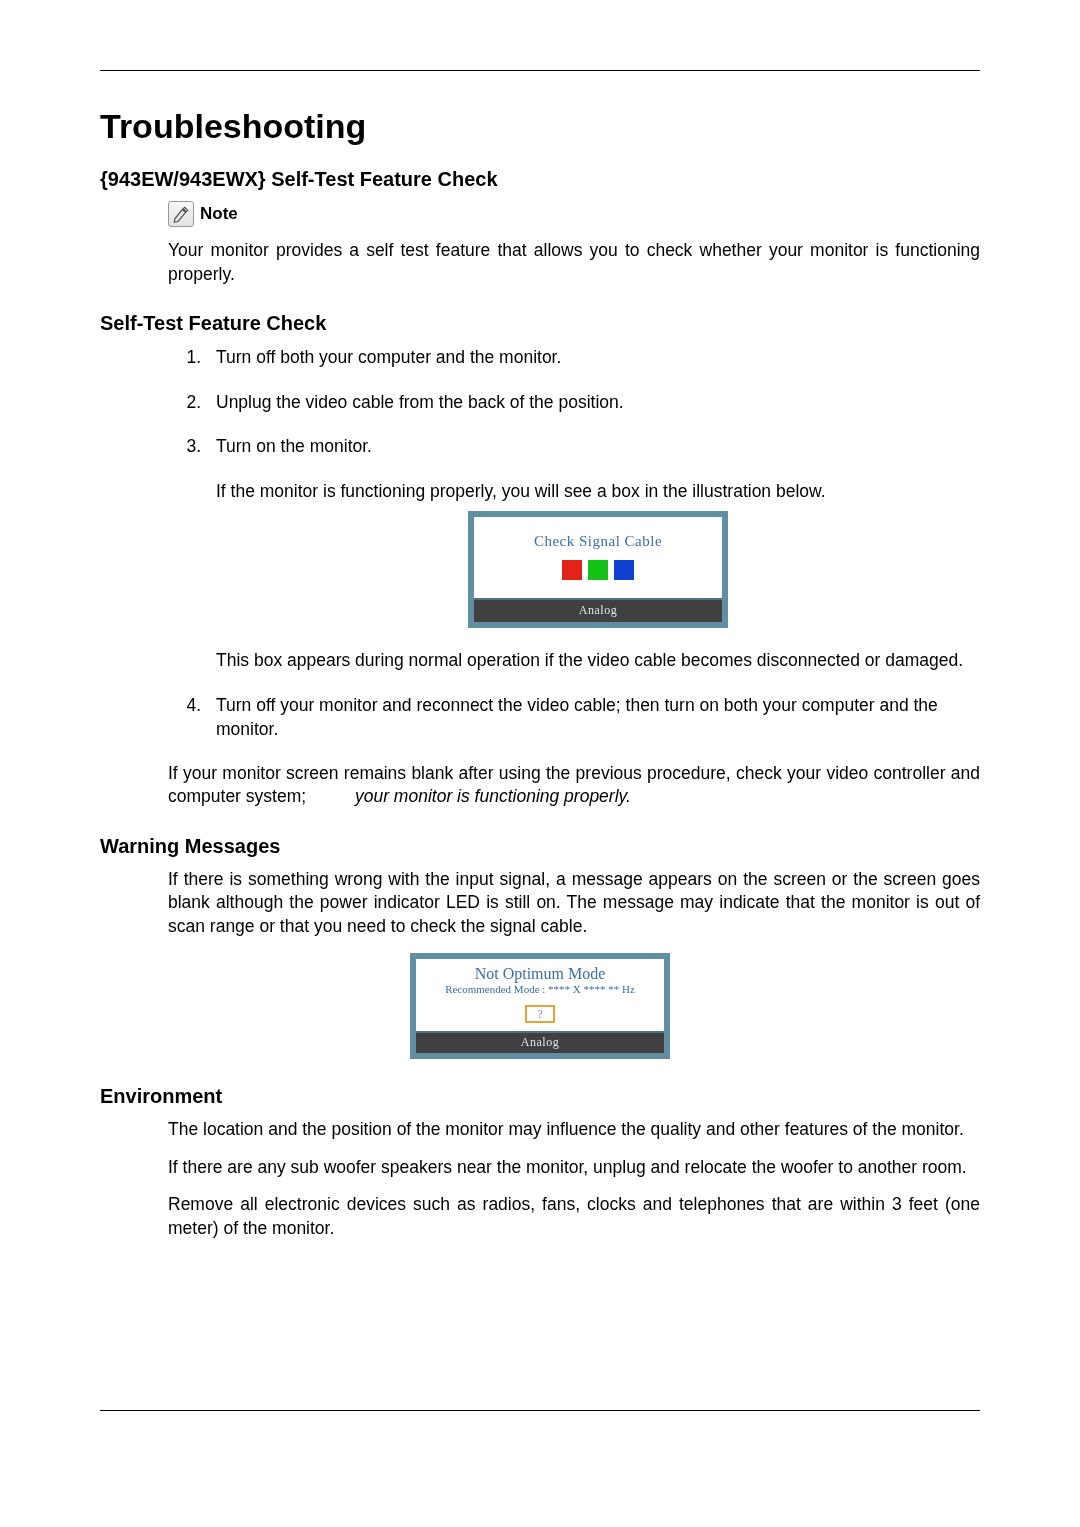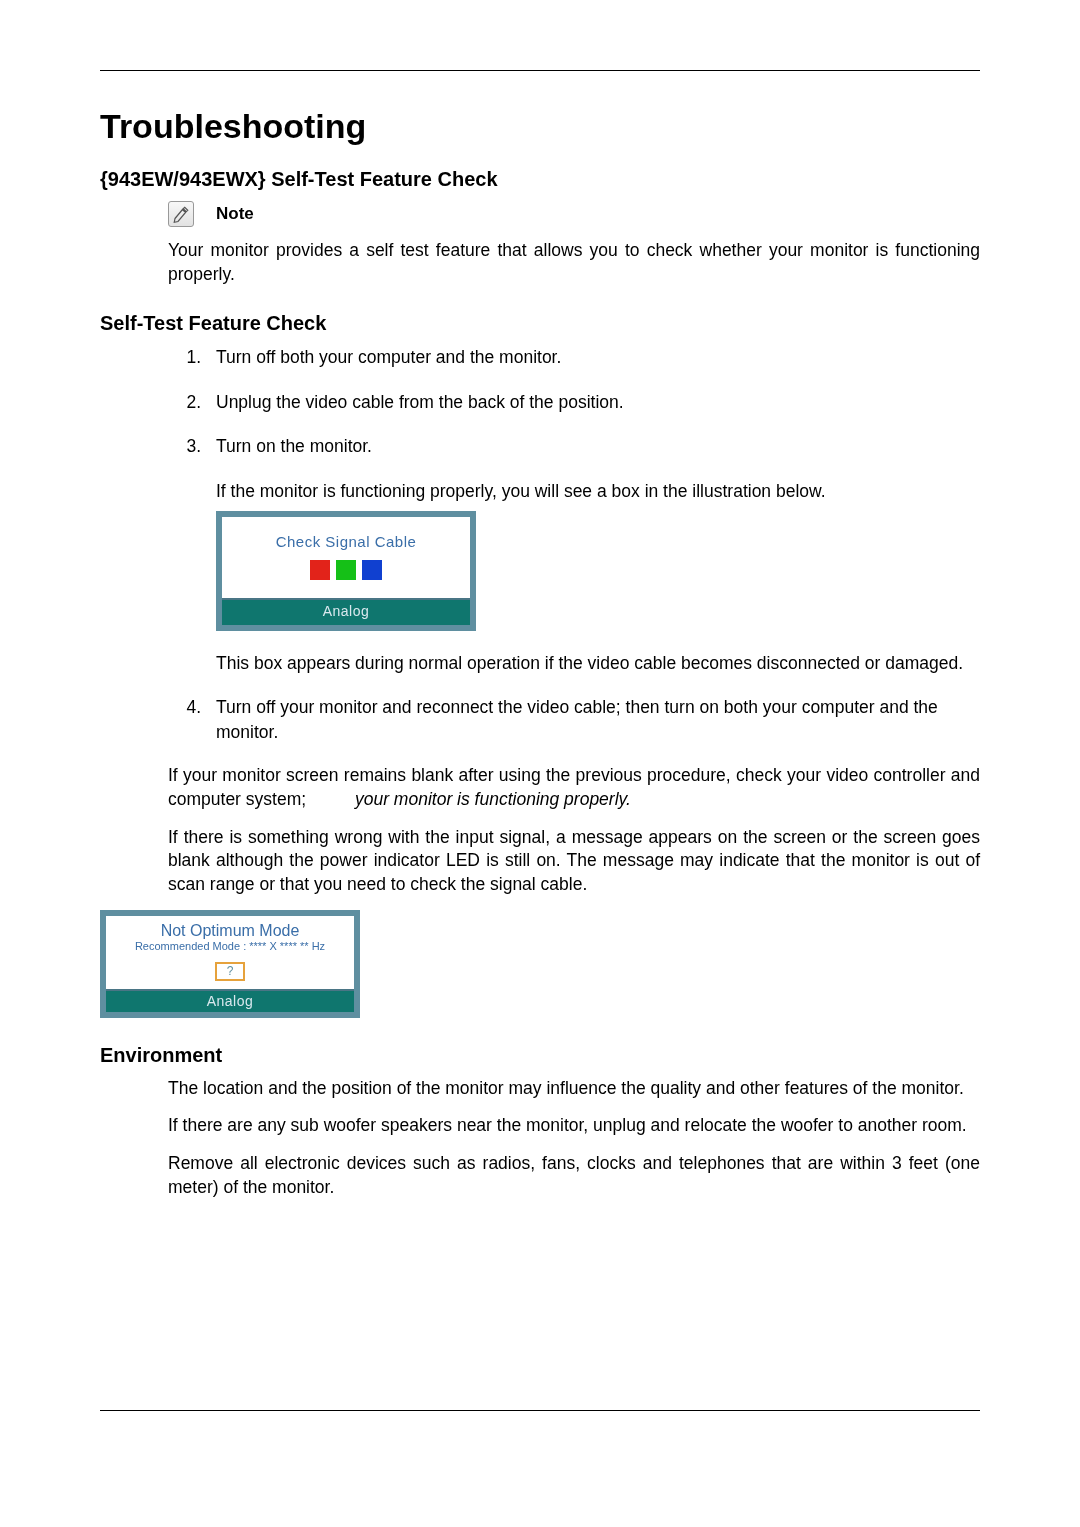--- a/index.html
+++ b/index.html
@@ -28,21 +28,21 @@
     font-weight: bold;
     margin-top: 26px;
     margin-bottom: 10px;
   }
   .indent-block {
     margin-left: 68px;
   }
   .note-row {
     display: flex;
     align-items: center;
-    gap: 22px;
+    gap: 6px;
     margin-bottom: 12px;
     margin-top: 4px;
   }
   .note-icon {
     width: 26px;
     height: 26px;
     border: 1px solid #999;
     border-radius: 3px;
     background: linear-gradient(#f8f8f8, #e2e2e2);
     display: flex;
@@ -66,21 +66,21 @@
   ol.steps > li {
     padding-left: 10px;
     margin-bottom: 20px;
     line-height: 1.4;
   }
   ol.steps > li .sub-para {
     margin-top: 20px;
     text-align: justify;
   }
   
-  .osd-wrap { display: flex; margin: 8px 0 18px 0; }
+  .osd-wrap { display: flex; justify-content: center; margin: 8px 0 18px 0; font-family: Liberation Serif, serif; }
   .osd-box1 {
     width: 260px;
     border: 6px solid #5f8fa0;
     background: #fff;
     text-align: center;
   }
   .osd-box1 .msg {
     color: #3a6ea8;
     font-size: 15px;
     letter-spacing: 0.5px;
@@ -90,23 +90,23 @@
     display: flex;
     justify-content: center;
     gap: 6px;
     padding-bottom: 18px;
   }
   .osd-box1 .sq { width: 20px; height: 20px; }
   .sq-red { background: #e2231a; }
   .sq-green { background: #15c017; }
   .sq-blue { background: #1040d0; }
   .osd-footer {
-    background: #0f766e;
+    background: #404040;
     color: #d9e8ee;
-    font-size: 14px;
+    font-size: 12px;
     padding: 2px 0 3px 0;
     border-top: 2px solid #4a7585;
     letter-spacing: 0.5px;
   }
   
   .osd-box2 {
     width: 260px;
     border: 6px solid #5f8fa0;
     background: #fff;
     text-align: center;
@@ -168,20 +168,21 @@
   </li>
   <li><span>Turn off your monitor and reconnect the video cable; then turn on both your computer and the monitor.</span></li>
 </ol>
 
 <div class="indent-block">
   <p class="para">
     <span>If your monitor screen remains blank after using the previous procedure, check your video controller and computer system; </span><span class="para-em">your monitor is functioning properly.</span>
   </p>
 </div>
 
+<h2 class="subheading">Warning Messages</h2>
 
 <div class="indent-block">
   <p class="para">If there is something wrong with the input signal, a message appears on the screen or the screen goes blank although the power indicator LED is still on. The message may indicate that the monitor is out of scan range or that you need to check the signal cable.</p>
 </div>
 
 <div class="osd-wrap">
   <div class="osd-box2">
     <div class="line1">Not Optimum Mode</div>
     <div class="line2">Recommended Mode : **** X **** ** Hz</div>
     <div class="btn">?</div>

